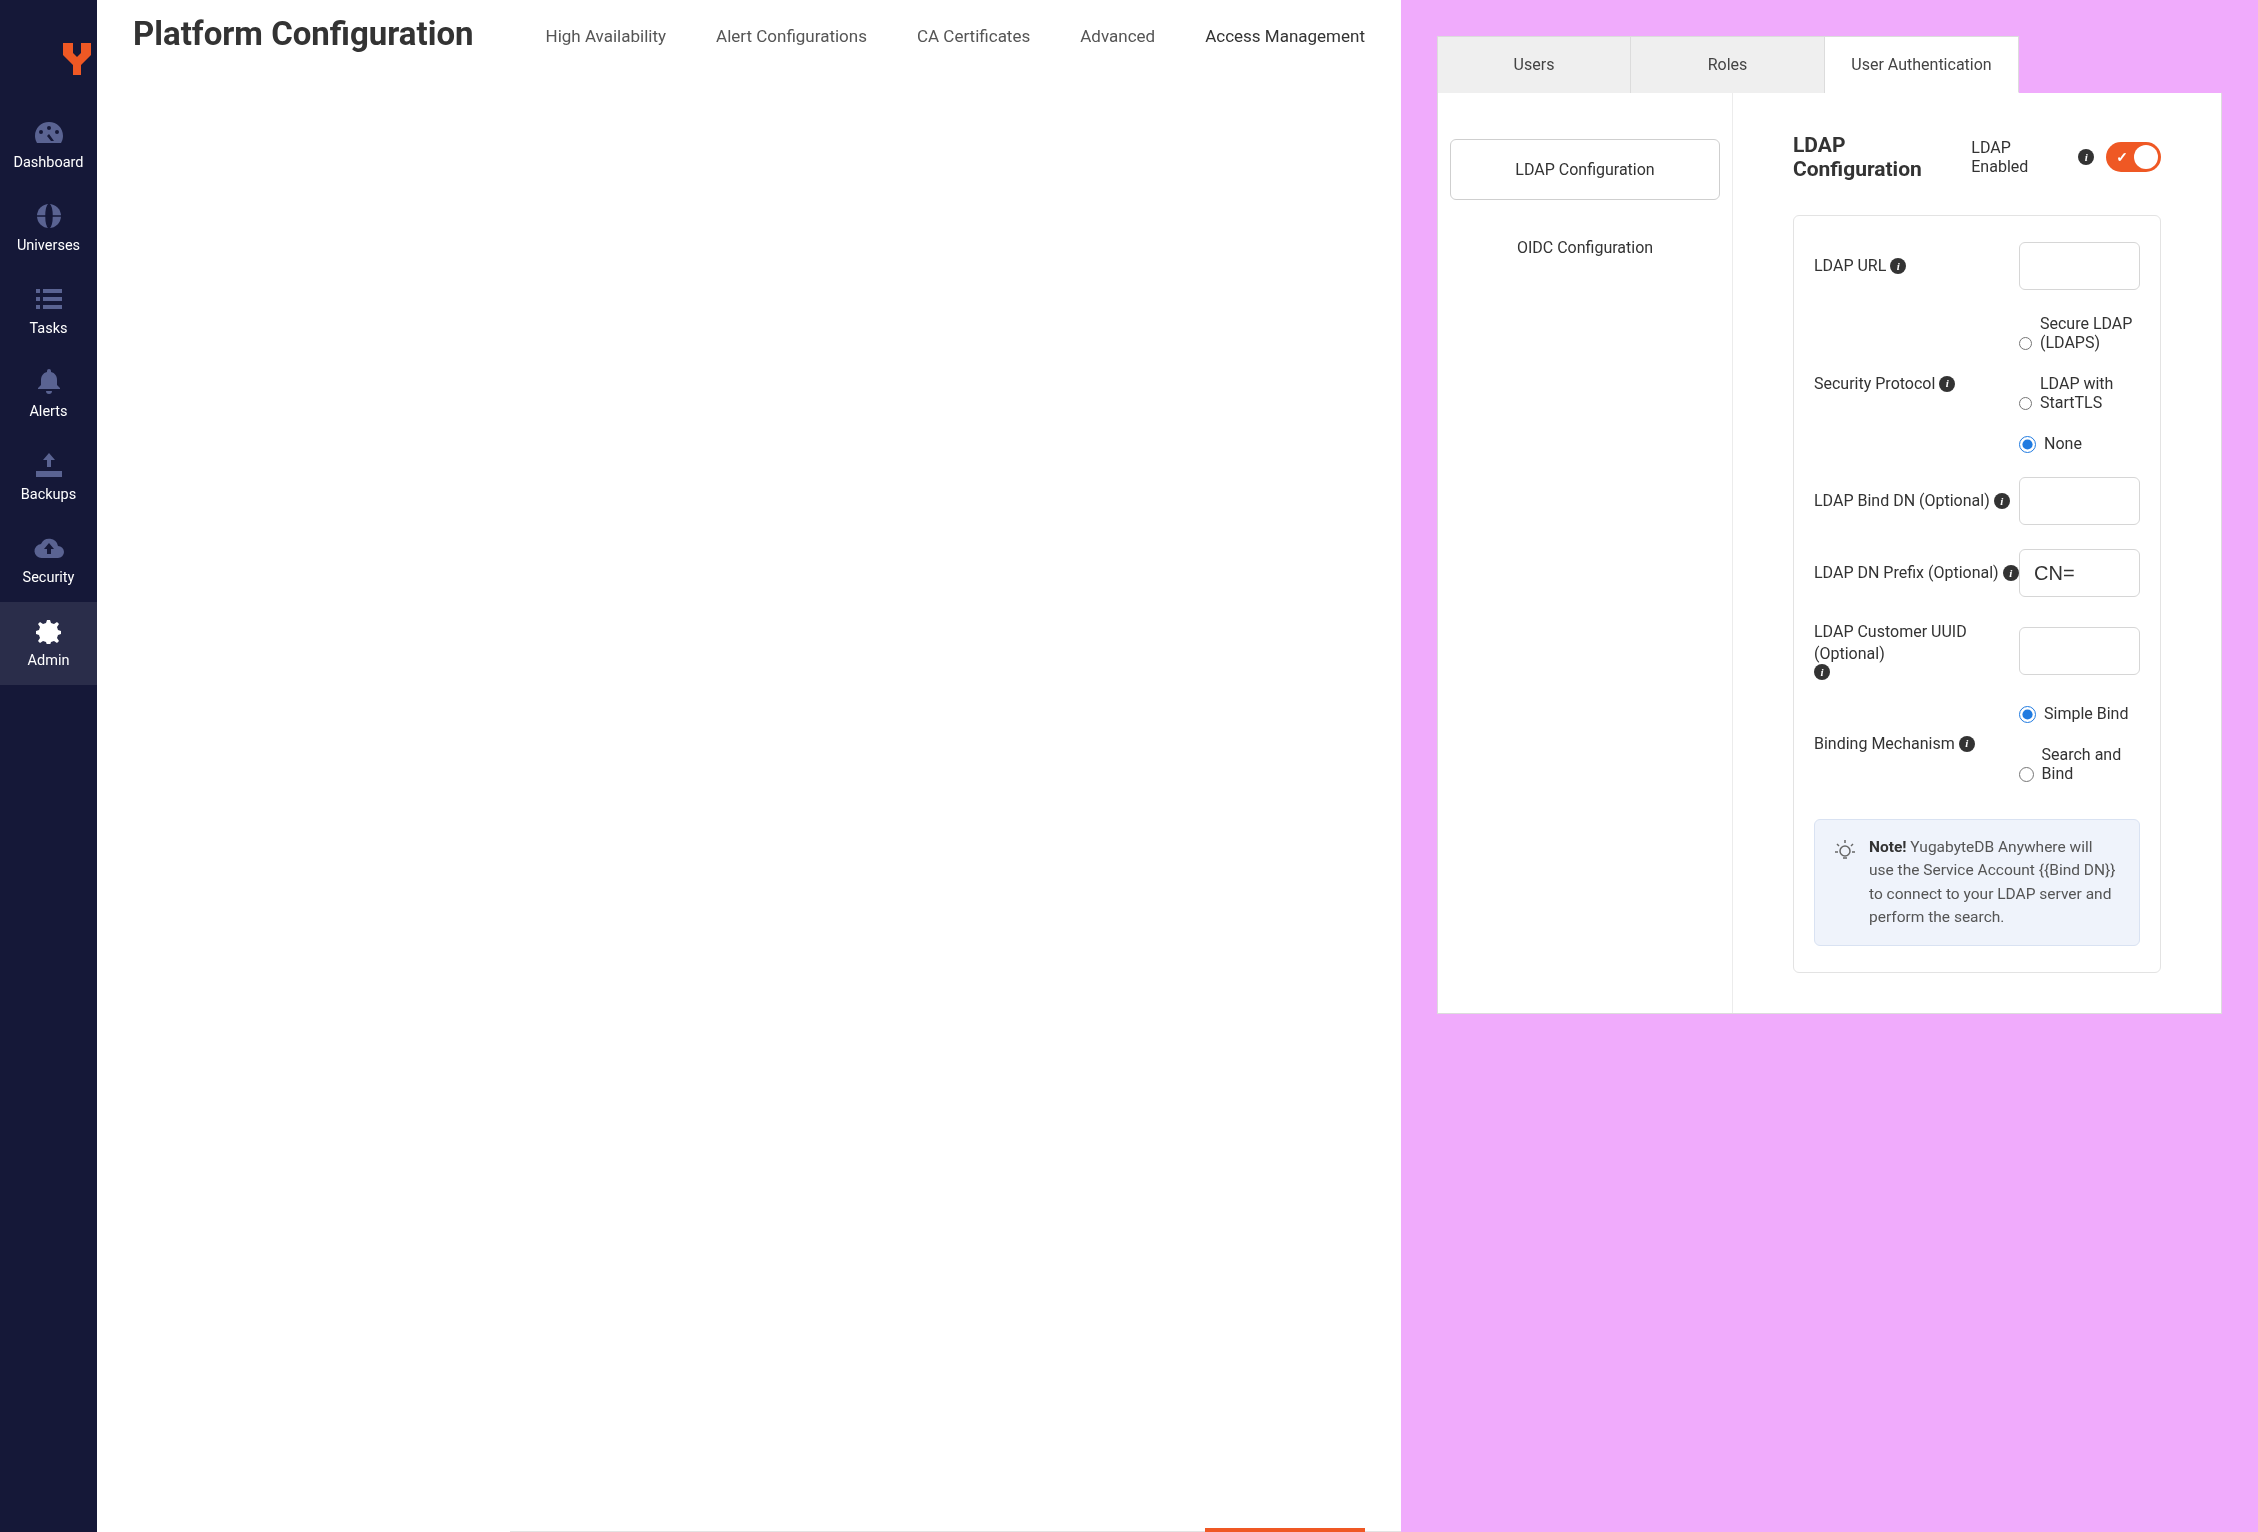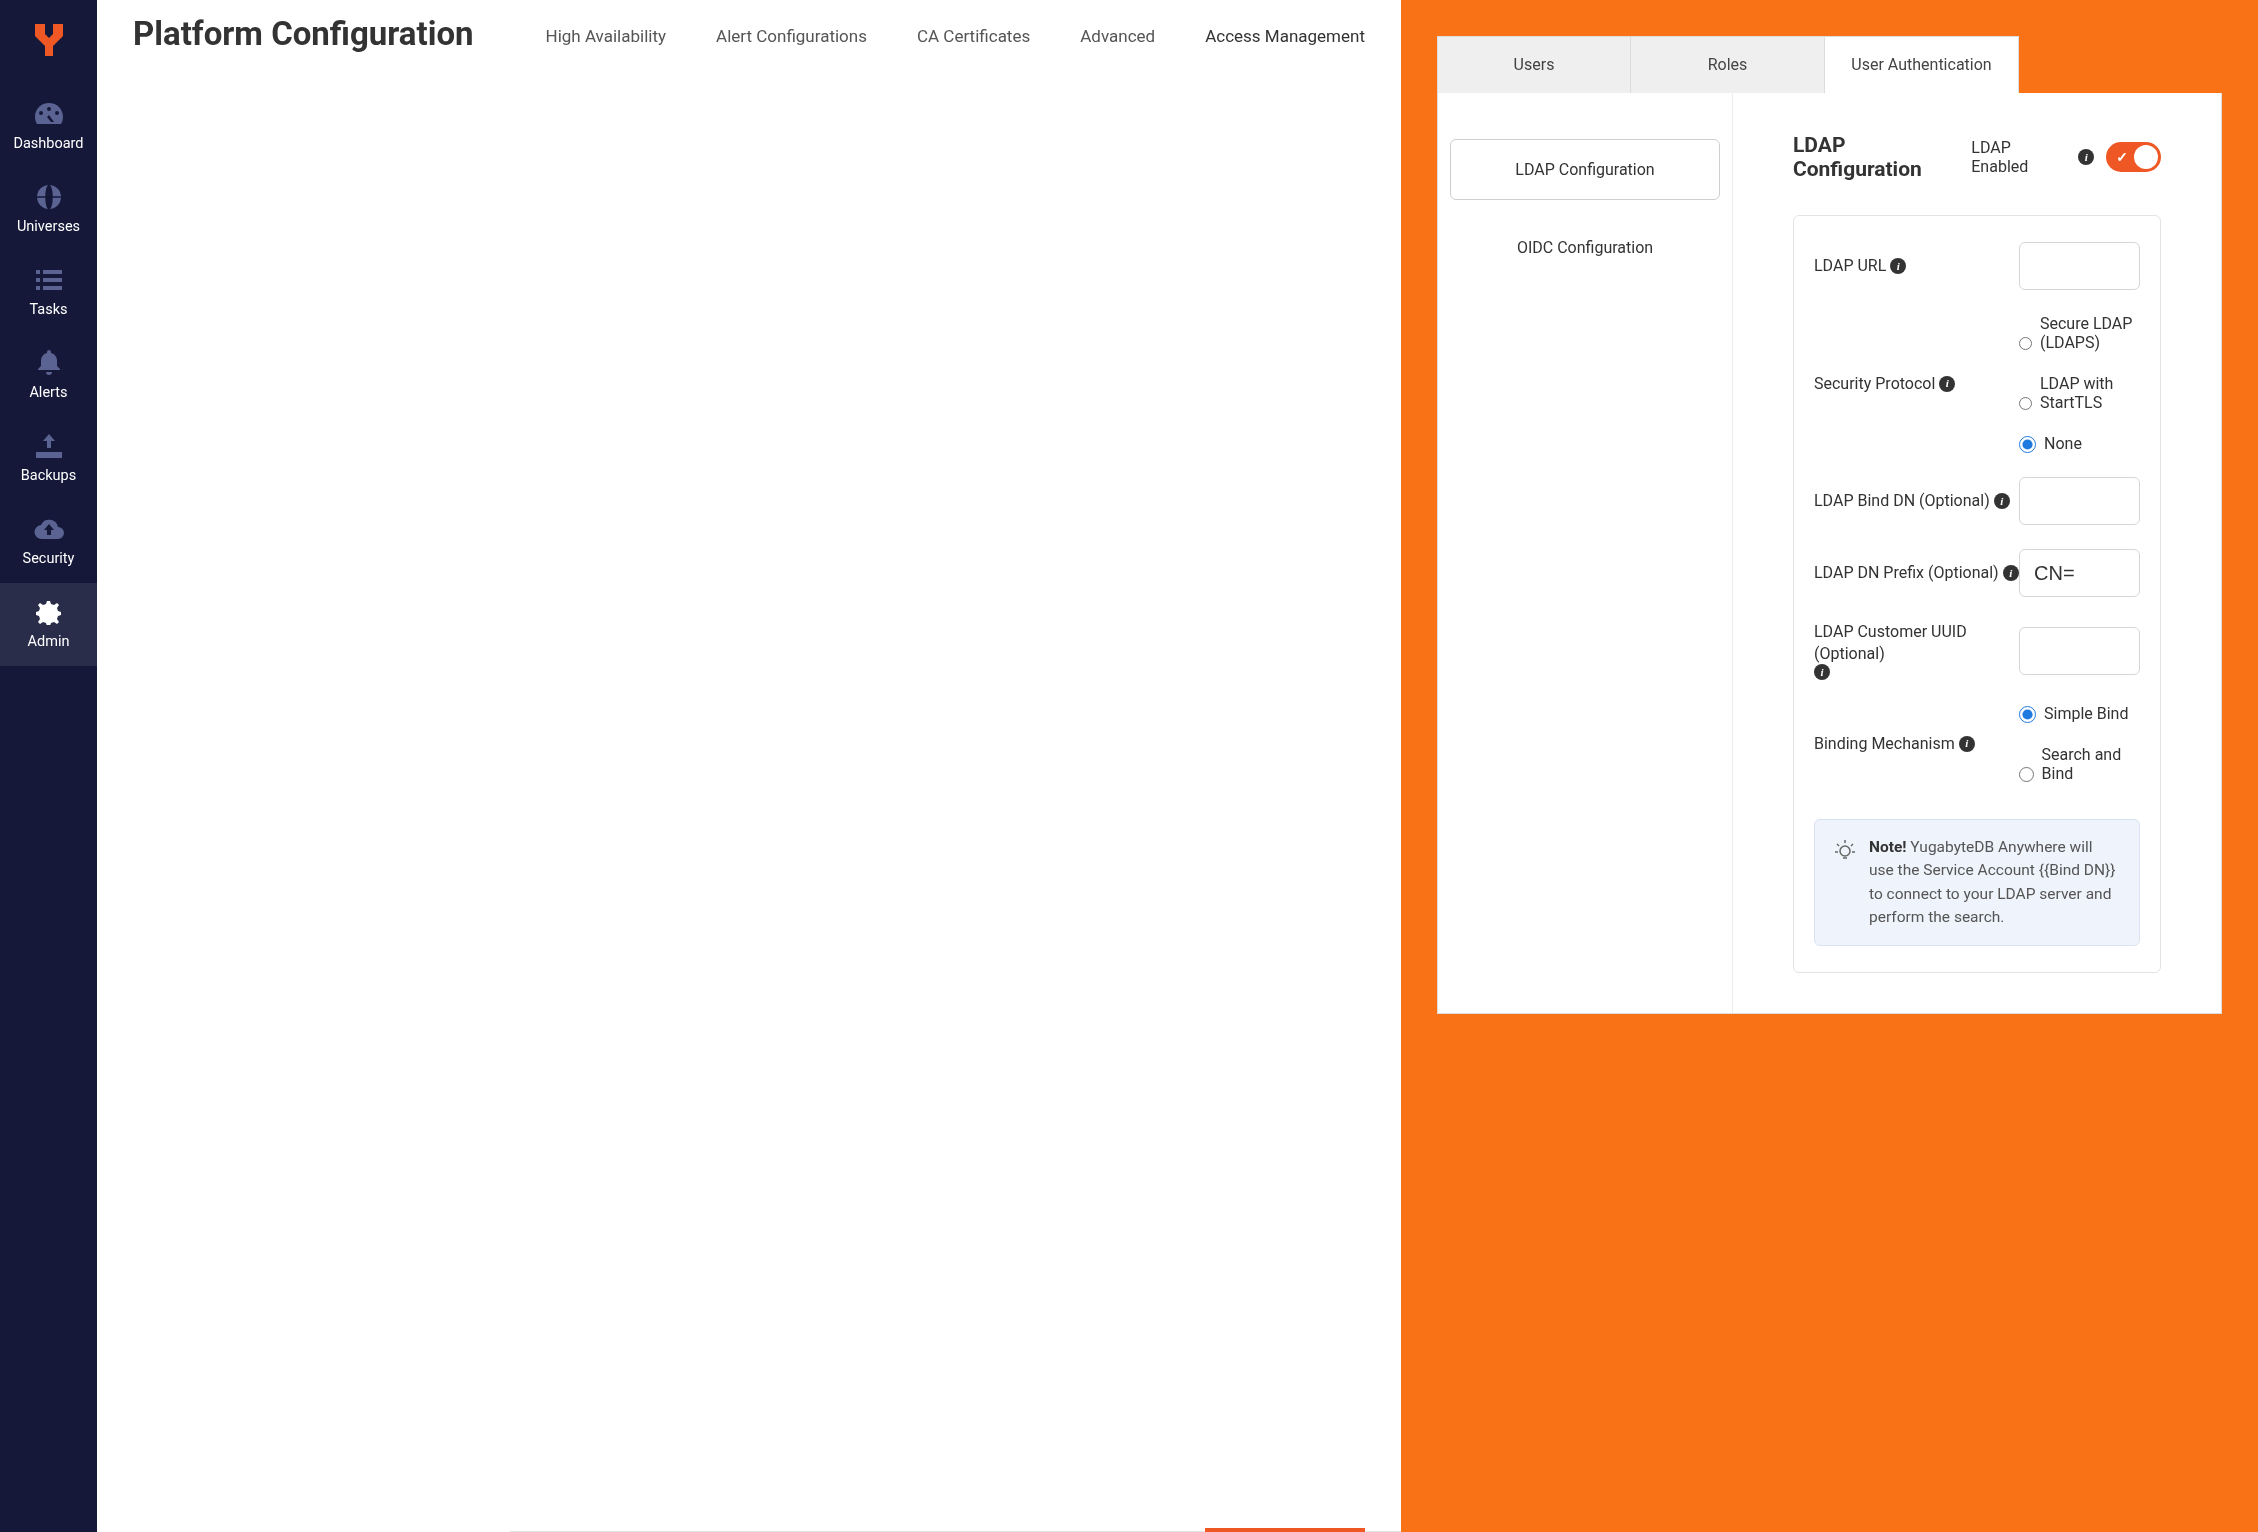--- a/index.html
+++ b/index.html
@@ -15,22 +15,22 @@
     width: 100%;
     height: 100vh;
   }
   
   .sidebar {
     width: 97px;
     background: #151838;
     color: #fff;
     display: flex;
     flex-direction: column;
-    align-items: center;
-    padding-top: 5px;
+    align-items: flex-end;
+    padding-top: 24px;
     flex-shrink: 0;
   }
   .logo {
     width: 40px;
     height: 50px;
     margin: 10px 0 20px 0;
     display: flex;
     align-items: center;
     justify-content: center;
   }
@@ -85,21 +85,21 @@
   }
   .top-tab.active { color: #333; }
   .top-tab.active::after {
     content: "";
     position: absolute;
     left: 0; right: 0; bottom: -1px;
     height: 4px;
     background: #ef5824;
   }
   .sub-area {
-    background: #f97316;
+    background: #f0abfc;
     padding: 36px 36px 0 36px;
     flex: 1;
   }
   .sub-tabs {
     display: flex;
   }
   .sub-tab {
     width: 194px;
     text-align: center;
     padding: 18px 0;

